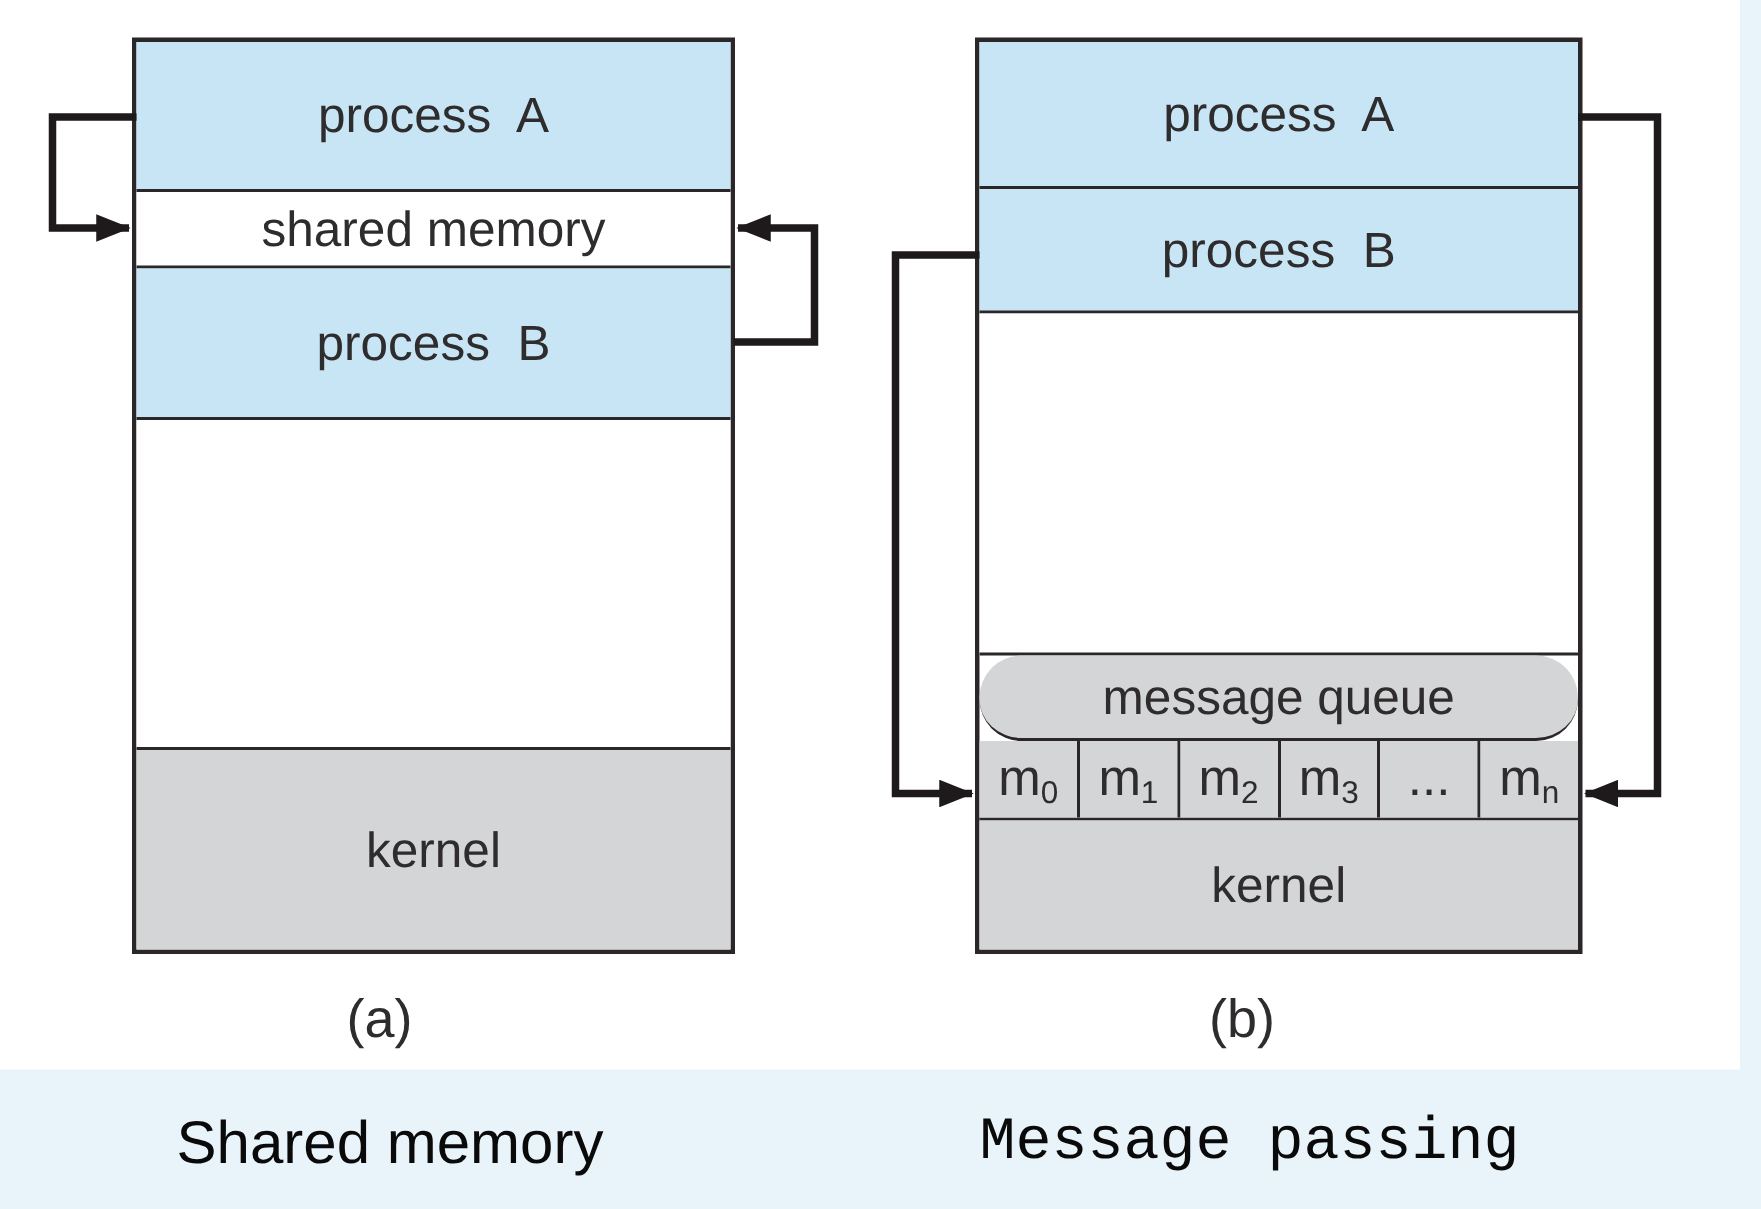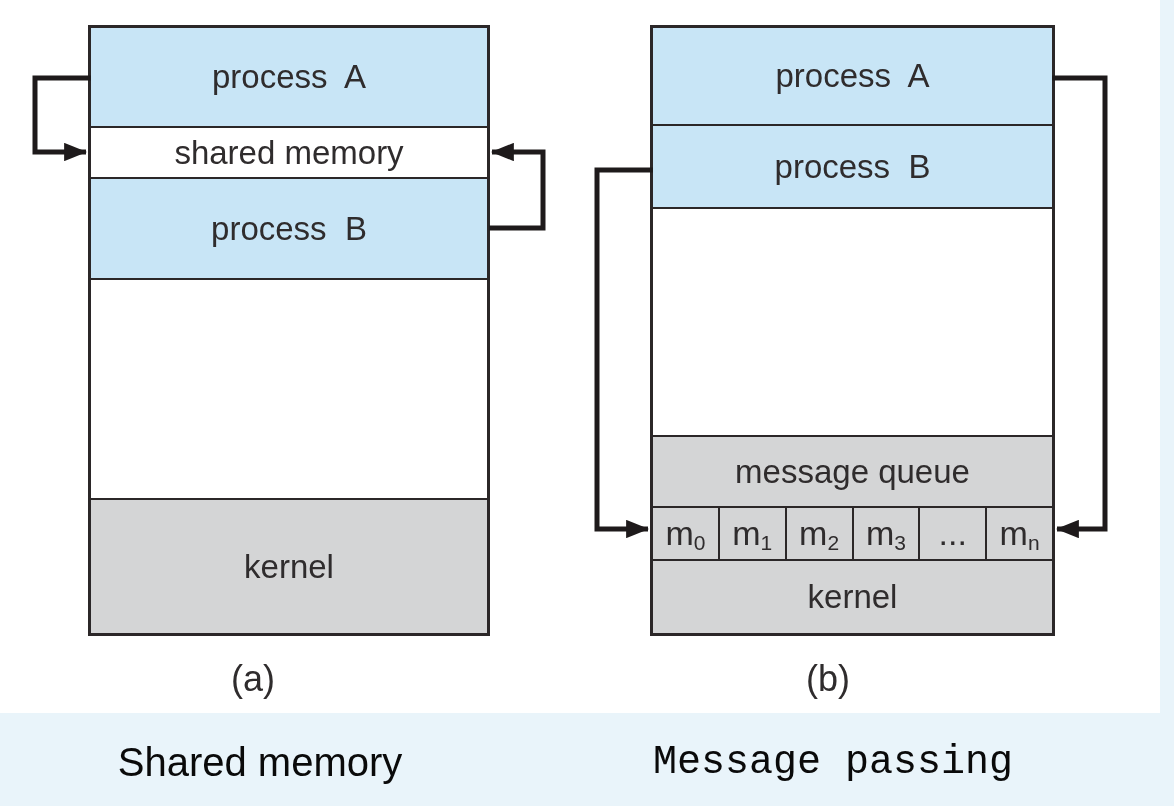--- a/index.html
+++ b/index.html
@@ -48,21 +48,21 @@
 
   .a-process-a { height: 100px; }
   .a-shared    { height: 51px;  }
   .a-process-b { height: 101px; }
   .a-spacer    { height: 220px; }
   .a-kernel    { flex: 1; }
 
   .b-process-a { height: 98px;  }
   .b-process-b { height: 83px;  }
   .b-spacer    { height: 228px; }
-  .b-queue     { height: 71px;  }
+  .b-queue     { height: 57px; border-radius: 28px;  }
   .b-cells     { height: 53px; display: flex; flex-direction: row; align-items: stretch; padding: 0; }
   .b-kernel    { flex: 1; }
 
   .qcell {
     flex: 1;
     display: flex;
     align-items: center;
     justify-content: center;
     background: #d4d5d6;
     font-size: 34px;

